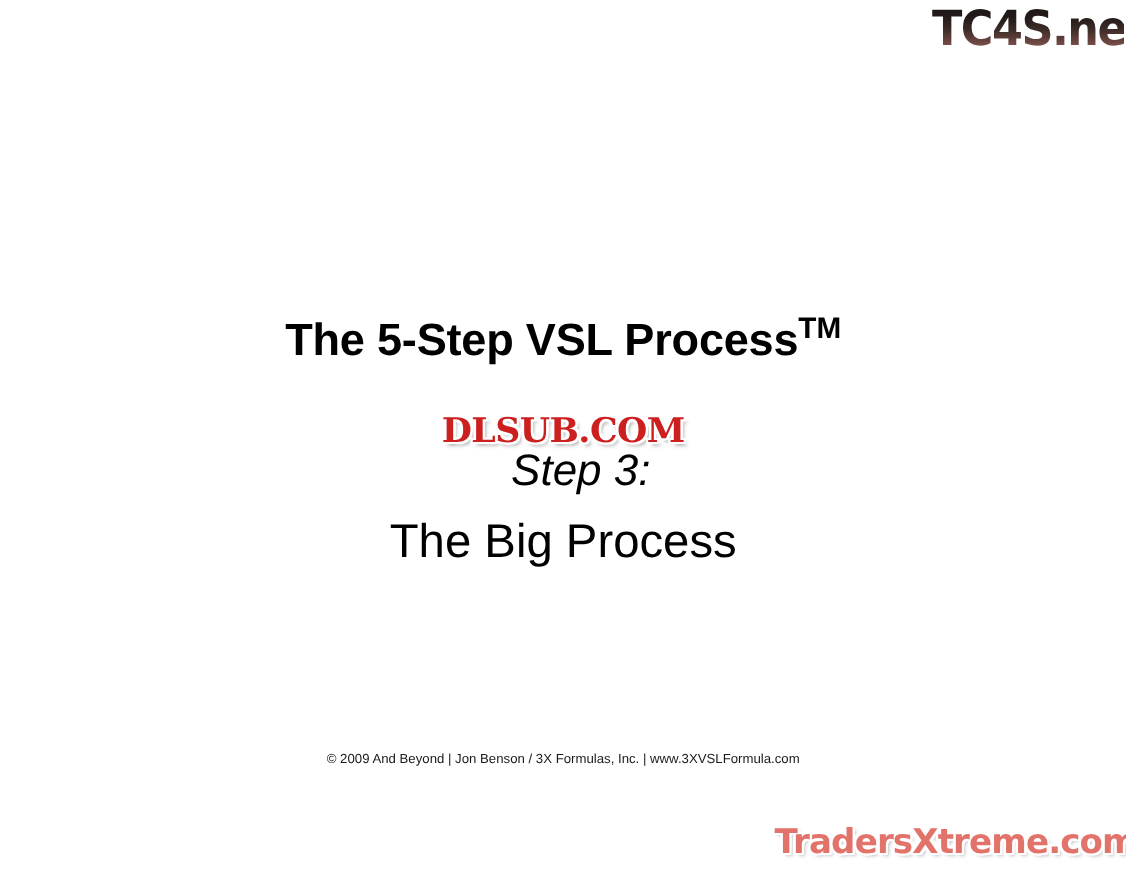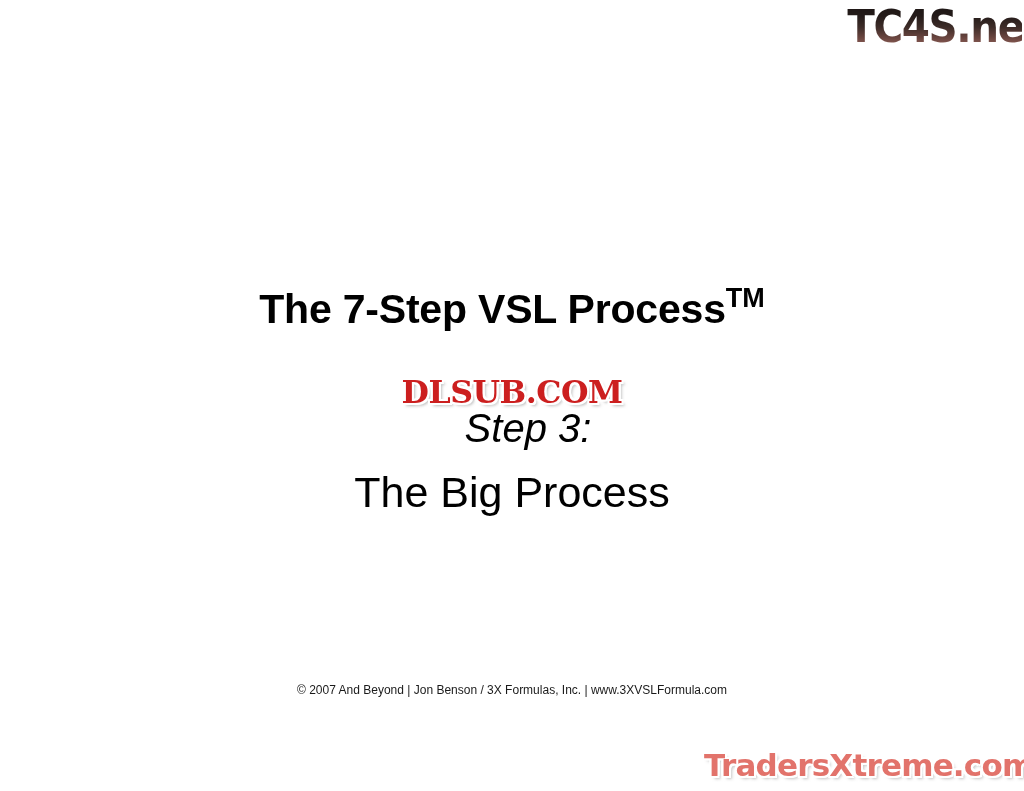--- a/index.html
+++ b/index.html
@@ -170,26 +170,26 @@
     user-select: none;
   }
 </style>
 </head>
 <body>
 
 <div id="slide">
 
   <div id="tc4s-logo">TC4S.net</div>
 
-  <div id="main-title"><span>The 7-Step VSL Process</span><span class="tm">TM</span></div>
+  <div id="main-title"><span>The 5-Step VSL Process</span><span class="tm">TM</span></div>
 
   <div id="dlsub-watermark">DLSUB.COM</div>
 
   <div id="subtitle-block">
     <div id="step-line">Step 3:</div>
     <div id="problem-line">The Big Process</div>
   </div>
 
-  <div id="copyright">© 2007 And Beyond  |  Jon Benson / 3X Formulas, Inc.  |  www.3XVSLFormula.com</div>
+  <div id="copyright">© 2009 And Beyond  |  Jon Benson / 3X Formulas, Inc.  |  www.3XVSLFormula.com</div>
 
   <div id="tradersxtreme-watermark">TradersXtreme.com</div>
 
 </div>
 
 </body></html>

